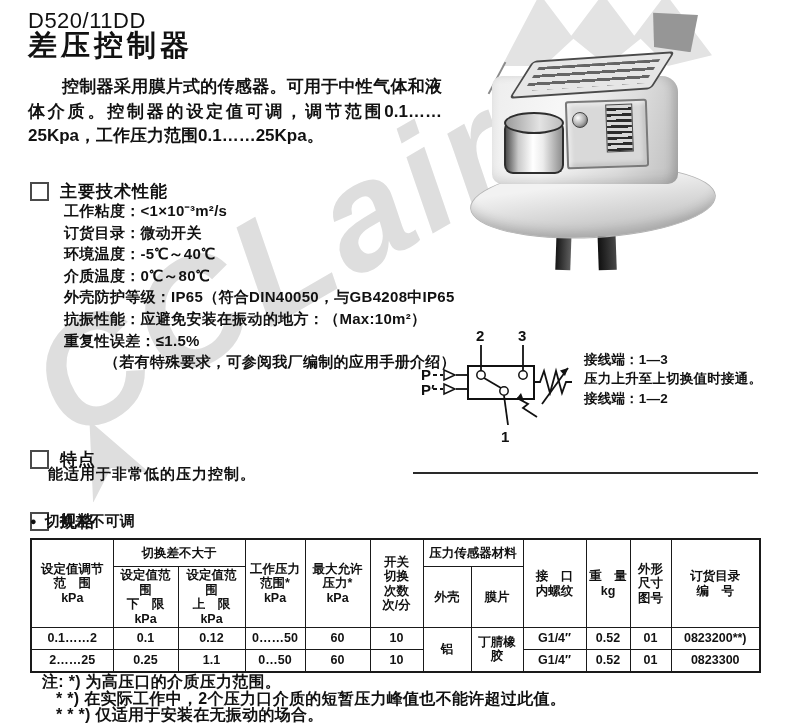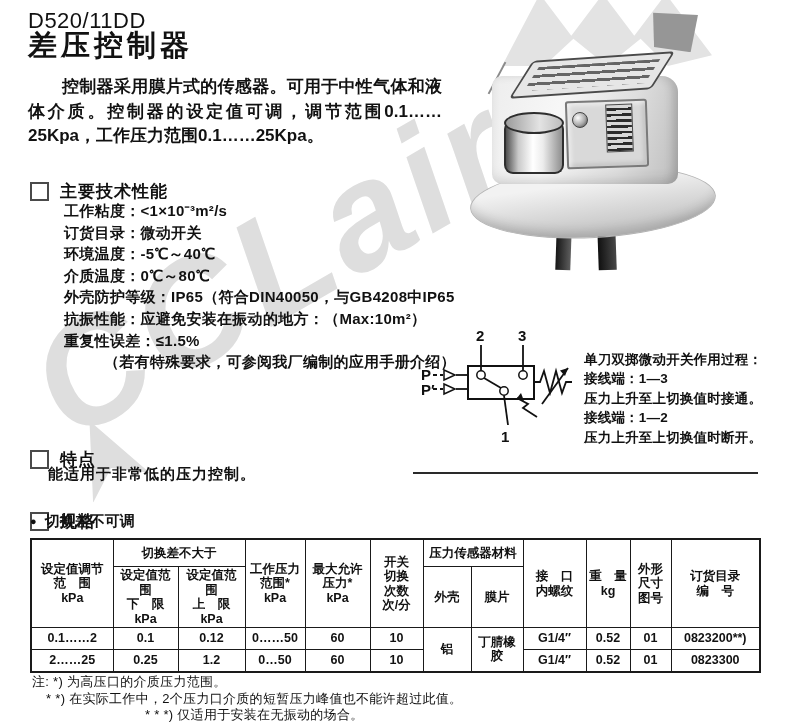--- a/index.html
+++ b/index.html
@@ -93,22 +93,22 @@
     background:transparent;}
   .spec-table th,.spec-table td{
     border:1px solid #1a1a1a;text-align:center;vertical-align:middle;
     font-size:12.5px;font-weight:700;white-space:pre-line;padding:1px 2px;line-height:14.5px;
   }
   .spec-table{border:2px solid #1a1a1a;}
   .spec-table thead tr.r1 th{height:24px;}
   .spec-table thead tr.r2 th{height:56px;}
   .spec-table tbody tr{height:22px;}
   
-  .notes{position:absolute;left:32px;top:674px;z-index:2;font-size:13px;font-weight:400;line-height:16.5px;letter-spacing:.3px;}
-  .notes .n1,.notes .n2{padding-left:14px;text-align:center;}
+  .notes{position:absolute;left:42px;top:674px;z-index:2;font-size:16px;font-weight:700;line-height:16.5px;letter-spacing:.3px;}
+  .notes .n1,.notes .n2{padding-left:14px;}
 </style>
 </head>
 <body>
 
 <div class="page">
 
   <div class="wm-tri"></div>
   <div class="wm-text">CCLair</div>
   <div class="wm-swoosh"></div>
   <div class="wm-blob"></div>
@@ -194,25 +194,23 @@
     <g font-family="Liberation Sans, sans-serif" font-size="15" font-weight="bold" fill="#111">
       <text x="56" y="13">2</text>
       <text x="98" y="13">3</text>
       <text x="81" y="114">1</text>
       <text x="1" y="52">P</text>
       <text x="1" y="67">P′</text>
     </g>
   </svg>
 
   <div class="switch-desc">
-    <div>单刀双掷微动开关作用过程：</div>
     <div>接线端：1—3</div>
     <div>压力上升至上切换值时接通。</div>
     <div>接线端：1—2</div>
-    <div>压力上升至上切换值时断开。</div>
   </div>
 
   <div class="divider"></div>
 
   <table class="spec-table">
     <colgroup>
       <col style="width:82px">
         <col style="width:65px">
         <col style="width:67px">
         <col style="width:60px">
@@ -275,21 +273,21 @@
         <td rowspan="2">丁腈橡
 胶</td>
         <td>G1/4″</td>
         <td>0.52</td>
         <td>01</td>
         <td>0823200**)</td>
       </tr>
       <tr>
         <td>2……25</td>
         <td>0.25</td>
-        <td>1.2</td>
+        <td>1.1</td>
         <td>0…50</td>
         <td>60</td>
         <td>10</td>
         <td>G1/4″</td>
         <td>0.52</td>
         <td>01</td>
         <td>0823300</td>
       </tr>
     </tbody>
   </table>

